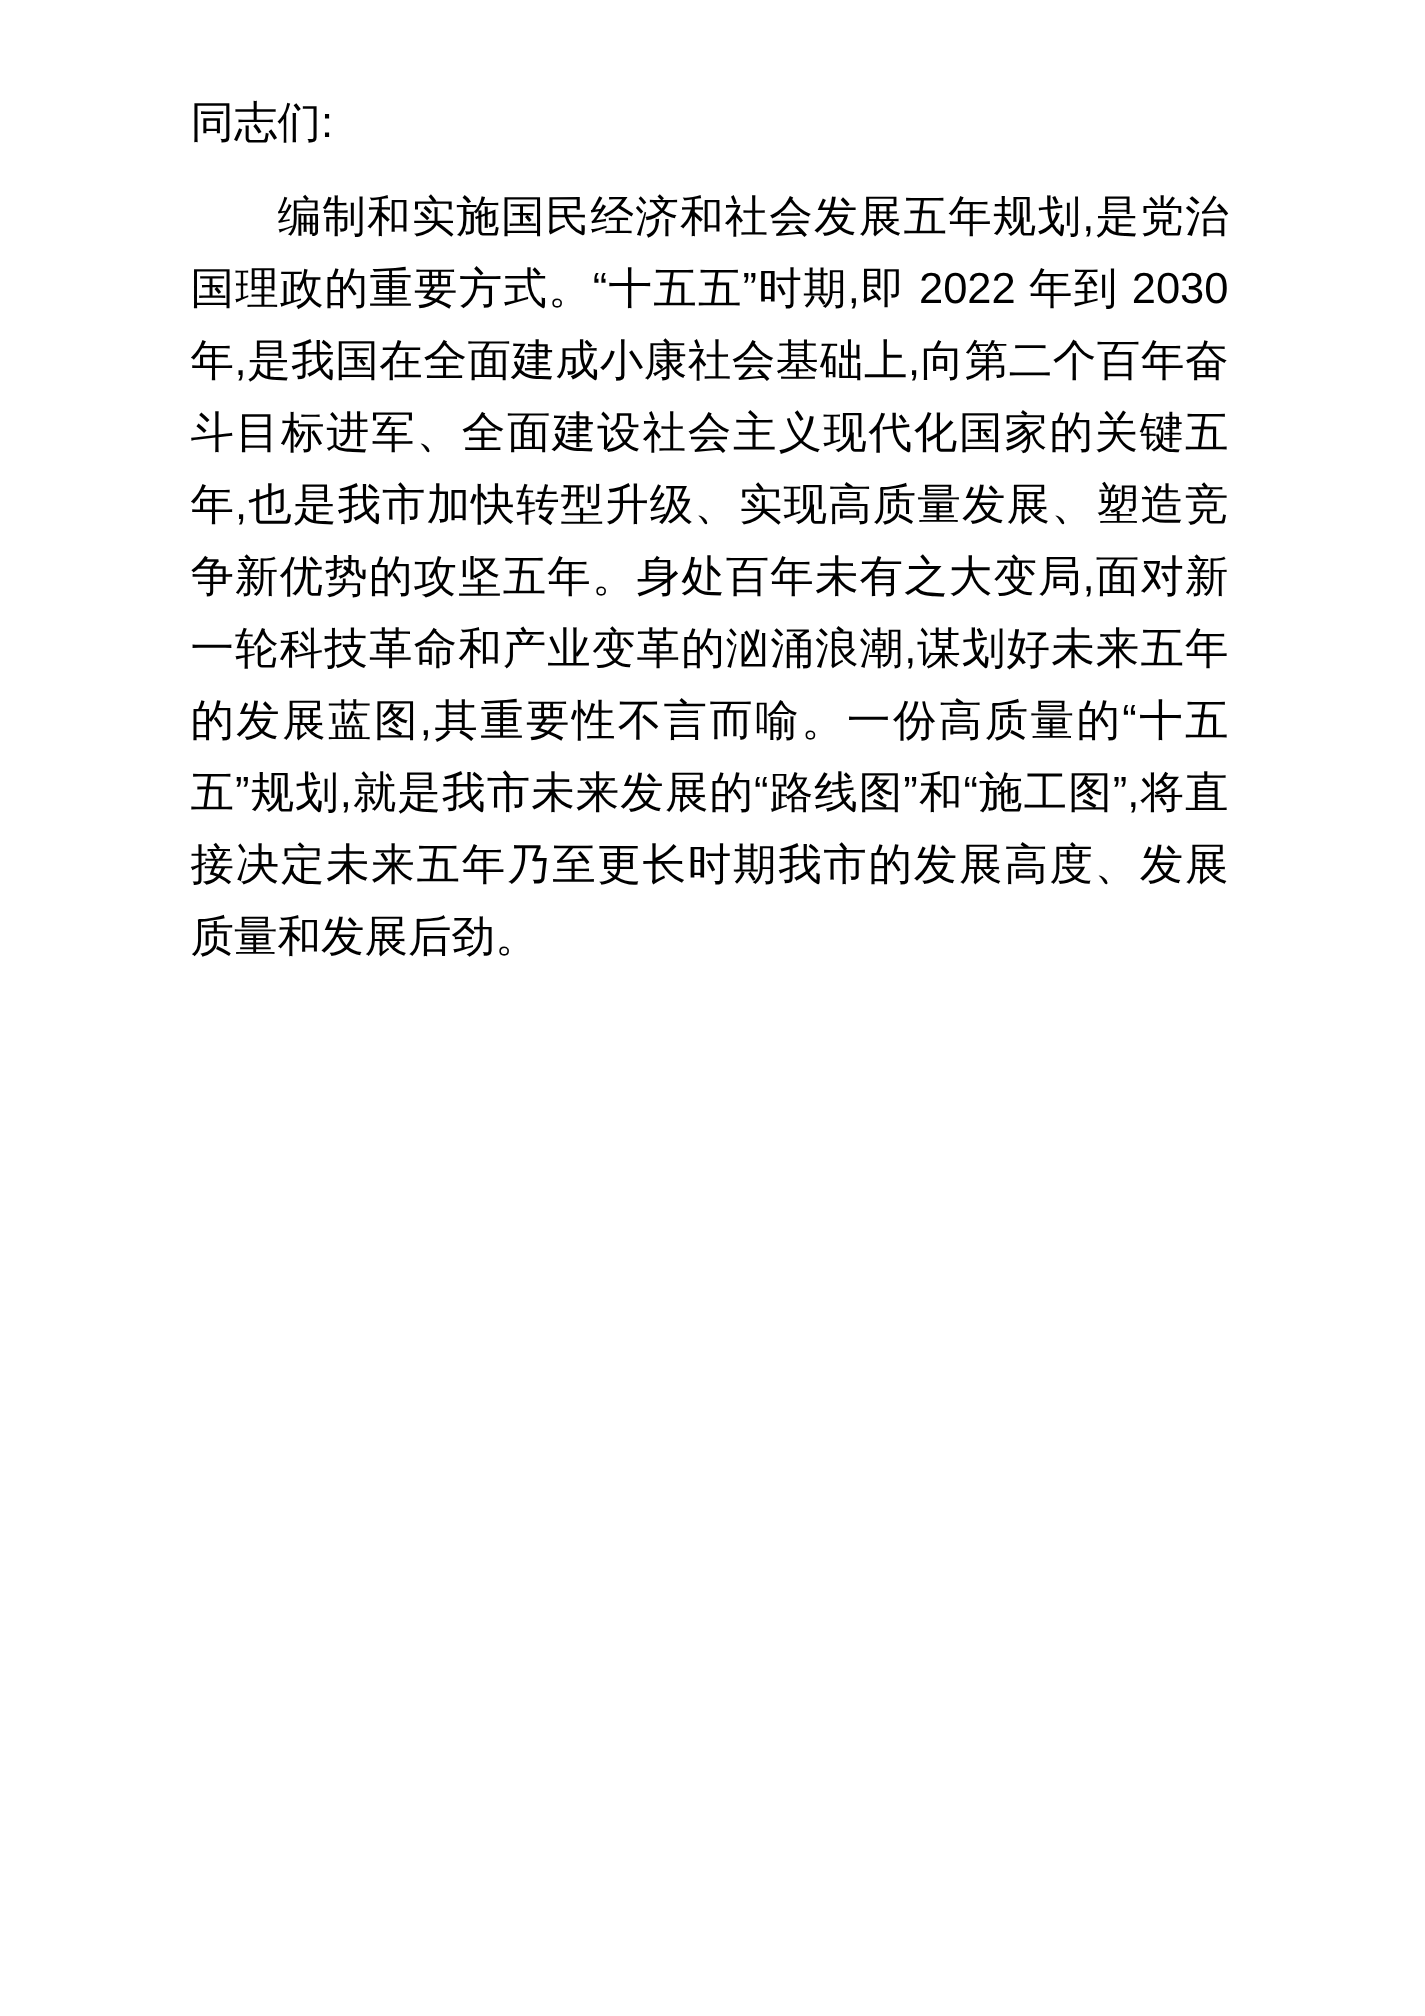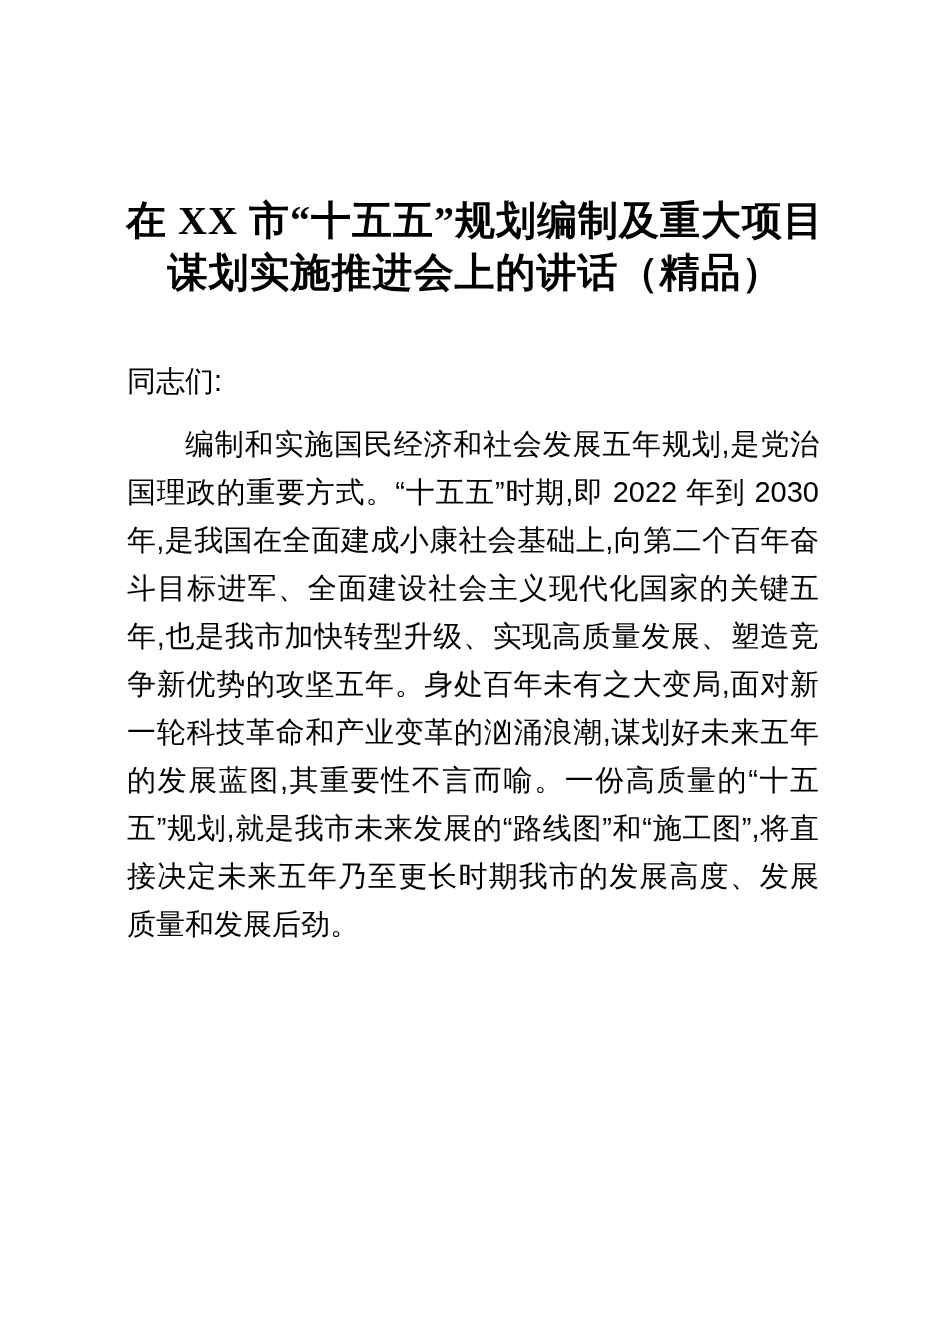--- a/index.html
+++ b/index.html
@@ -46,21 +46,17 @@
     text-indent: 2em;
   }
   .para:last-child {
     margin-bottom: 0;
   }
 </style>
 </head>
 <body>
 
 <div class="page">
-  <h1 class="title">
-    <span class="title-line">在 XX 市“十五五”规划编制及重大项目</span>
-    <span class="title-line">谋划实施推进会上的讲话（精品）</span>
-  </h1>
   <div class="doc-body">
     <p class="salutation">同志们:</p>
     <p class="para">编制和实施国民经济和社会发展五年规划,是党治国理政的重要方式。“十五五”时期,即 2022 年到 2030 年,是我国在全面建成小康社会基础上,向第二个百年奋斗目标进军、全面建设社会主义现代化国家的关键五年,也是我市加快转型升级、实现高质量发展、塑造竞争新优势的攻坚五年。身处百年未有之大变局,面对新一轮科技革命和产业变革的汹涌浪潮,谋划好未来五年的发展蓝图,其重要性不言而喻。一份高质量的“十五五”规划,就是我市未来发展的“路线图”和“施工图”,将直接决定未来五年乃至更长时期我市的发展高度、发展质量和发展后劲。</p>
   </div>
 </div>
 
 </body></html>

